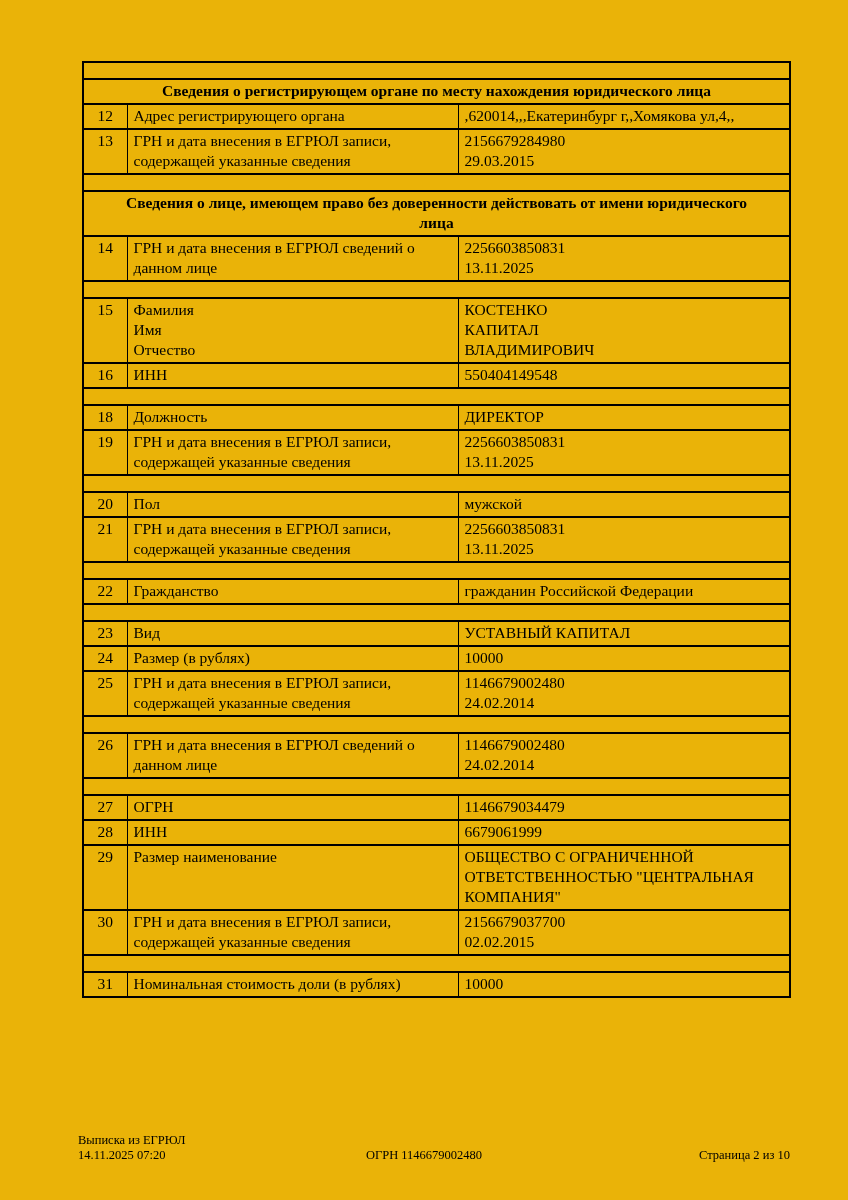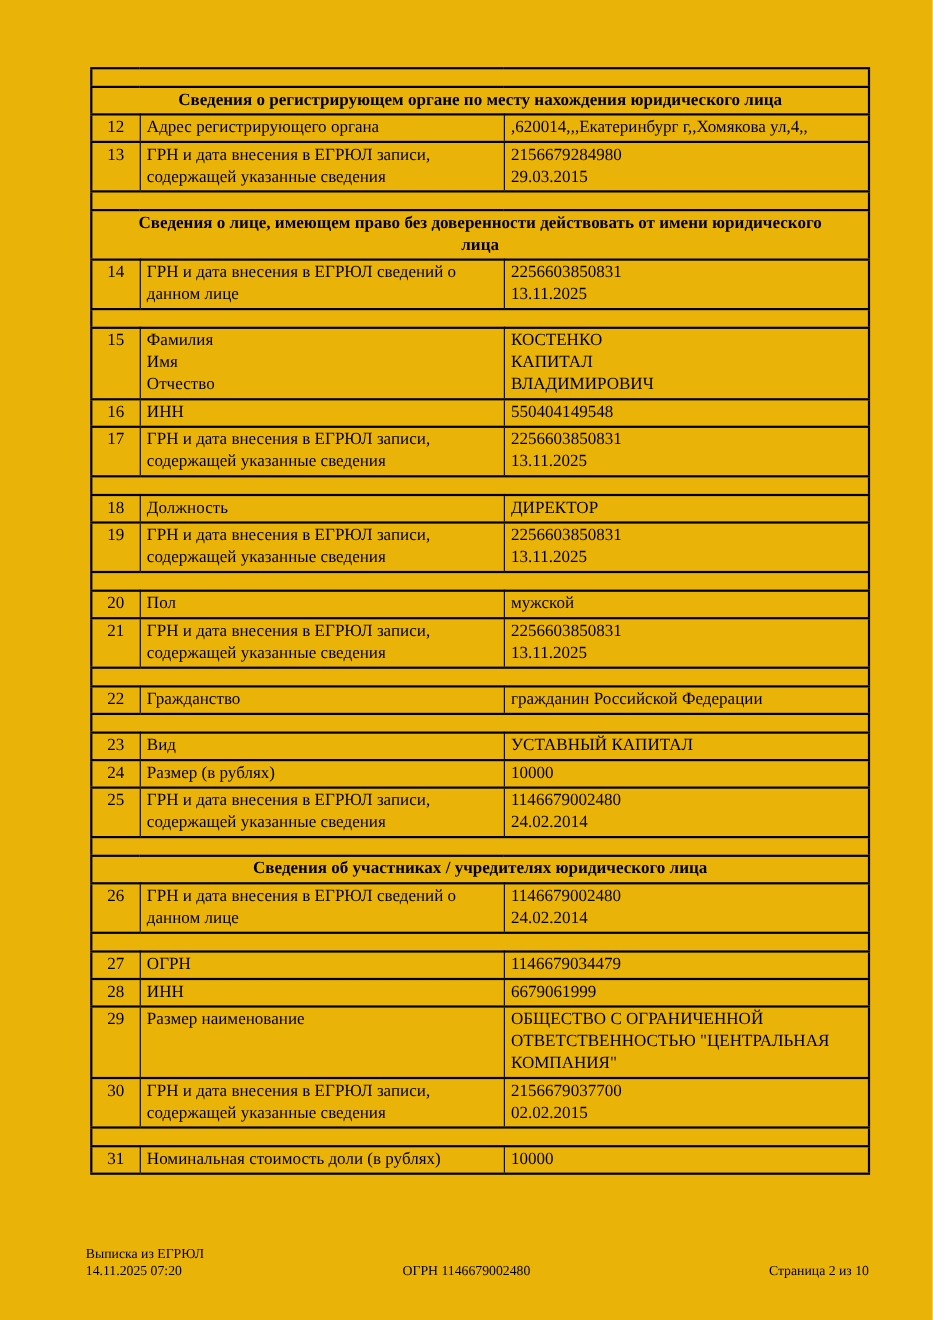--- a/index.html
+++ b/index.html
@@ -147,31 +147,20 @@
             <div>КОСТЕНКО</div>
             <div>КАПИТАЛ</div>
             <div>ВЛАДИМИРОВИЧ</div>
           </td>
         </tr>
         <tr>
           <td class="num-cell">16</td>
           <td class="label-cell">ИНН</td>
           <td class="value-cell">550404149548</td>
         </tr>
-        <tr>
-          <td class="num-cell">17</td>
-          <td class="label-cell">
-            <div>ГРН и дата внесения в ЕГРЮЛ записи,</div>
-            <div>содержащей указанные сведения</div>
-          </td>
-          <td class="value-cell">
-            <div>2256603850831</div>
-            <div>13.11.2025</div>
-          </td>
-        </tr>
         <tr class="spacer">
           <td colspan="3"></td>
         </tr>
         <tr>
           <td class="num-cell">18</td>
           <td class="label-cell">Должность</td>
           <td class="value-cell">ДИРЕКТОР</td>
         </tr>
         <tr>
           <td class="num-cell">19</td>
@@ -230,25 +219,20 @@
             <div>ГРН и дата внесения в ЕГРЮЛ записи,</div>
             <div>содержащей указанные сведения</div>
           </td>
           <td class="value-cell">
             <div>1146679002480</div>
             <div>24.02.2014</div>
           </td>
         </tr>
         <tr class="spacer">
           <td colspan="3"></td>
-        </tr>
-        <tr>
-          <td colspan="3" class="section-cell">
-            <div>Сведения об участниках / учредителях юридического лица</div>
-          </td>
         </tr>
         <tr>
           <td class="num-cell">26</td>
           <td class="label-cell">
             <div>ГРН и дата внесения в ЕГРЮЛ сведений о</div>
             <div>данном лице</div>
           </td>
           <td class="value-cell">
             <div>1146679002480</div>
             <div>24.02.2014</div>

